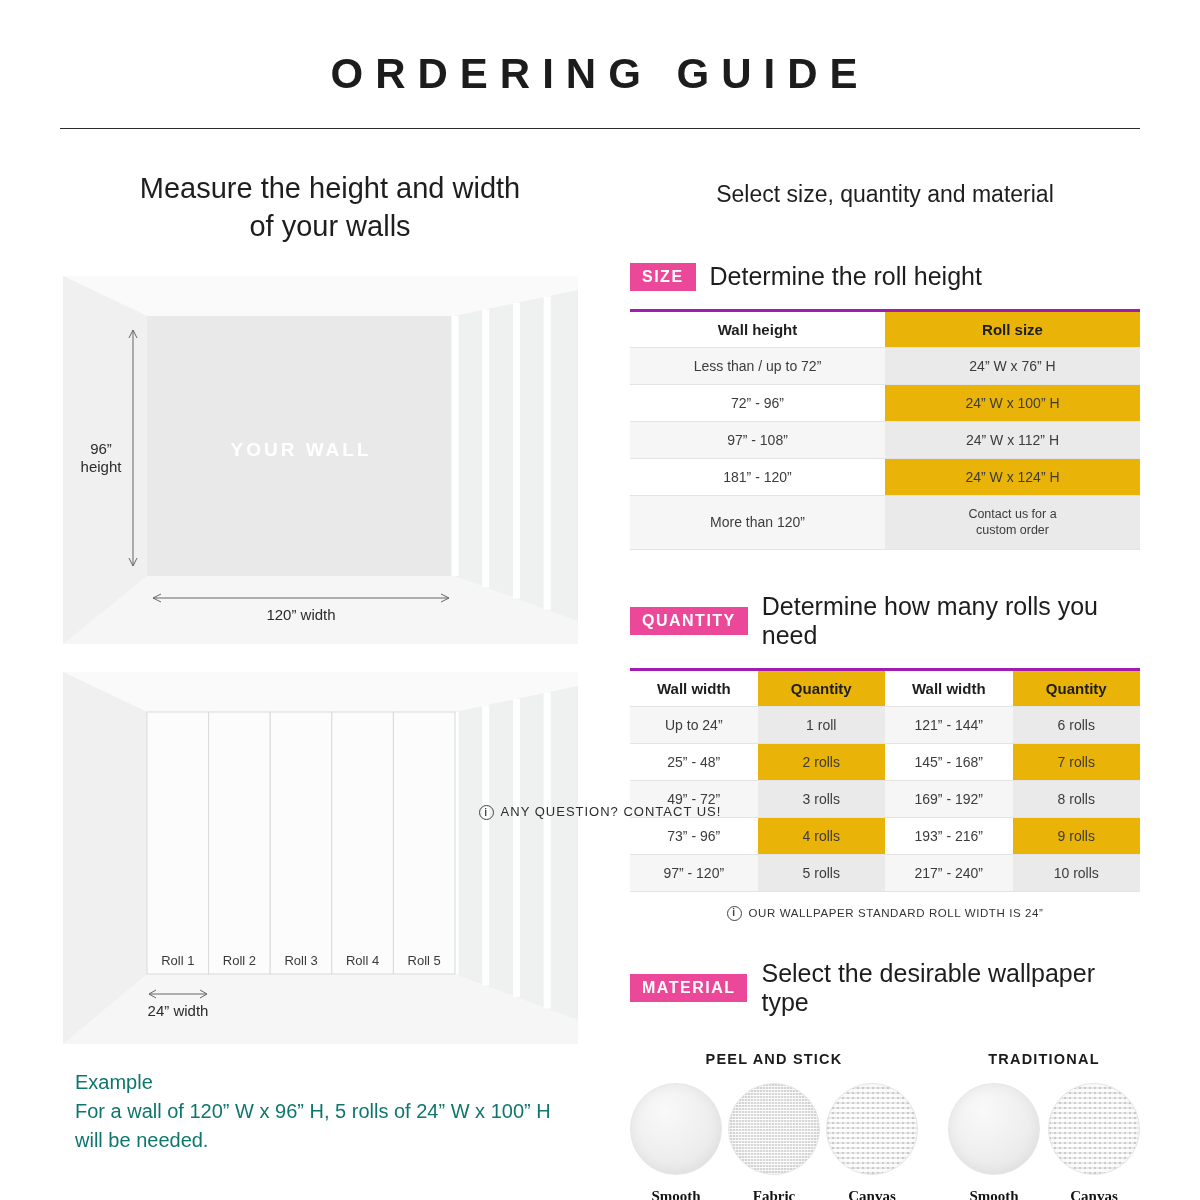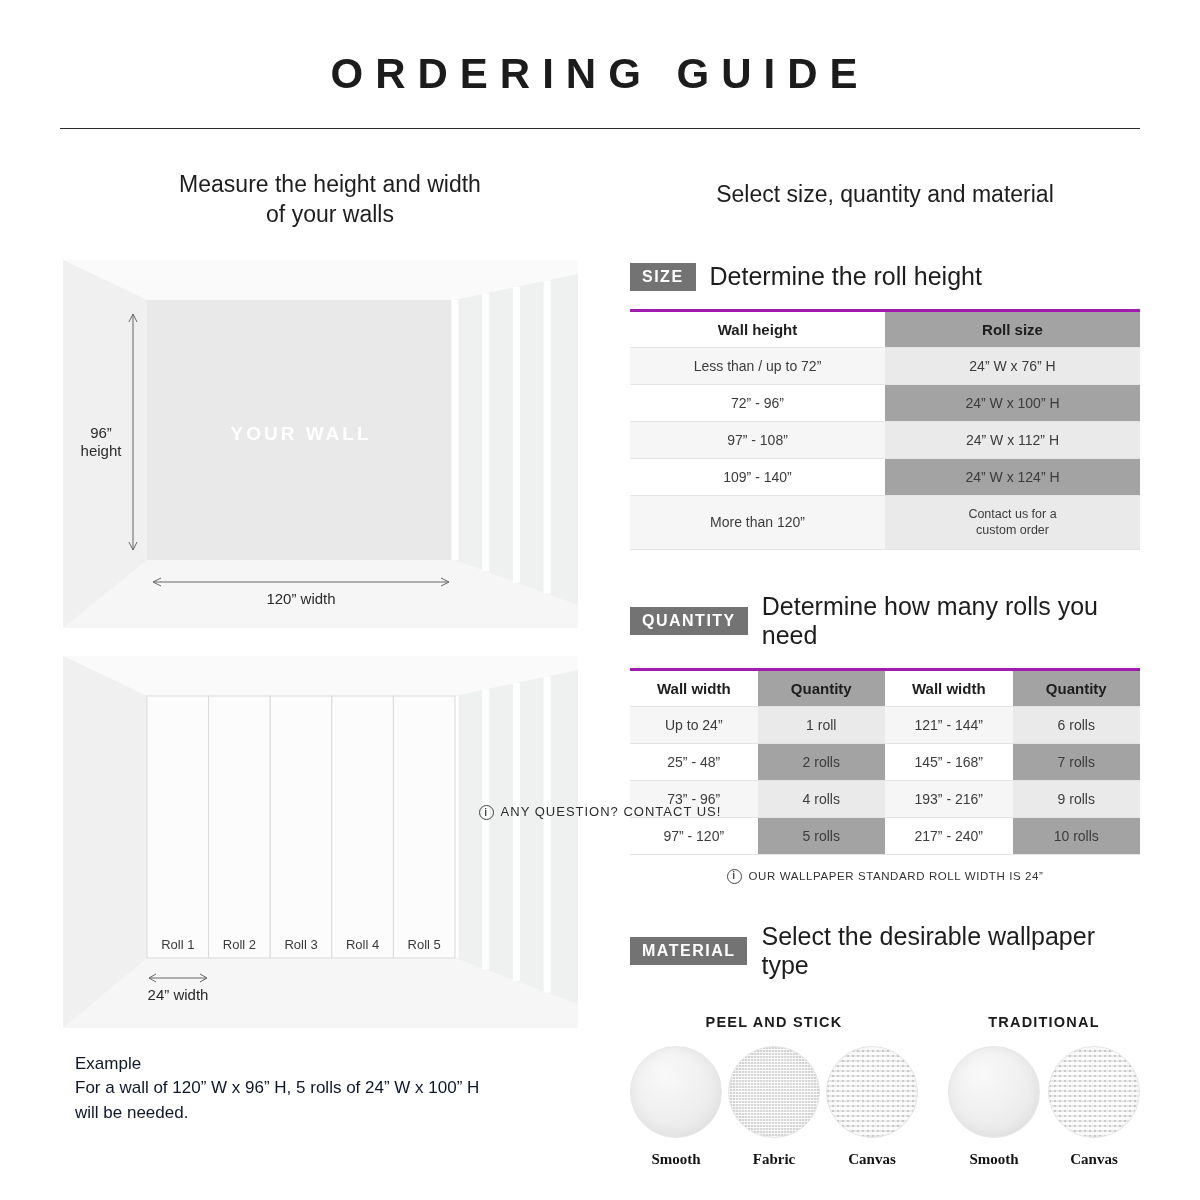--- a/index.html
+++ b/index.html
@@ -15,48 +15,48 @@
     text-align:center; font-size:42px; font-weight:600;
     letter-spacing:12px; color:#1c1c1c; margin:22px 0 30px;
   }
   .title-rule { border:none; border-top:1.5px solid #2b2b2b; margin:0; }
 
   .columns { display:flex; margin-top:40px; }
   .left-col  { width:540px; }
   .right-col { width:510px; margin-left:30px; }
 
   .measure-heading {
-    text-align:center; font-size:23px; font-weight:500;
+    text-align:center; font-size:29px; font-weight:500;
     line-height:1.32; color:#1e1e1e; margin:0;
   }
   .room-svg { display:block; margin:30px 0 0 3px; }
   .room-svg text { font-family:"Liberation Sans", sans-serif; }
 
-  .example { margin:24px 0 0 15px; font-size:17px; line-height:1.45; color:#0f172a; }
+  .example { margin:24px 0 0 15px; font-size:20px; line-height:1.45; color:#0f766e; }
 
   .select-heading {
     text-align:center; font-size:23px; font-weight:500;
     color:#1e1e1e; margin:12px 0 16px;
   }
 
   .section { margin-top:54px; }
   .section.quantity-section { margin-top:42px; }
   .section.material-section { margin-top:38px; }
   .section-header { display:flex; align-items:center; }
   .badge {
-    background:#737373; color:#fff; font-weight:700; font-size:16px;
+    background:#ec4899; color:#fff; font-weight:700; font-size:16px;
     letter-spacing:1.5px; padding:5px 12px; flex:0 0 auto;
   }
   .section-sub { font-size:25px; color:#1d1d1d; margin-left:14px; }
 
   table { width:100%; border-collapse:collapse; margin-top:18px; border-top:3px solid #a21caf; }
   th { font-size:15px; font-weight:700; color:#1d1d1d; padding:9px 6px; text-align:center; }
   td { font-size:14px; color:#3c3c3c; padding:10px 6px; text-align:center; }
   th, td { border-bottom:1px solid #e4e4e4; }
-  .shade { background:#a3a3a3; }
+  .shade { background:#eab308; }
   tbody tr:nth-child(odd) td:not(.shade) { background:#f6f6f6; }
   tbody tr:nth-child(odd) td.shade { background:#eaeaea; }
   .size-table th, .size-table td { width:50%; }
   .qty-table th, .qty-table td { width:25%; }
   .custom-order { display:inline-block; width:130px; font-size:12.5px; line-height:1.3; }
 
   .table-note {
     margin-top:14px; text-align:center; font-size:11.5px;
     letter-spacing:0.6px; color:#333;
   }
@@ -210,21 +210,21 @@
             </tr>
             <tr>
               <td>72” - 96”</td>
               <td class="shade">24” W x 100” H</td>
             </tr>
             <tr>
               <td>97” - 108”</td>
               <td class="shade">24” W x 112” H</td>
             </tr>
             <tr>
-              <td>109” - 140”</td>
+              <td>181” - 120”</td>
               <td class="shade">24” W x 124” H</td>
             </tr>
             <tr>
               <td>More than 120”</td>
               <td class="shade">
                 <span class="custom-order">Contact us for a custom order</span>
               </td>
             </tr>
           </tbody>
         </table>
@@ -249,20 +249,26 @@
               <td>Up to 24”</td>
               <td class="shade">1 roll</td>
               <td>121” - 144”</td>
               <td class="shade">6 rolls</td>
             </tr>
             <tr>
               <td>25” - 48”</td>
               <td class="shade">2 rolls</td>
               <td>145” - 168”</td>
               <td class="shade">7 rolls</td>
+            </tr>
+            <tr>
+              <td>49” - 72”</td>
+              <td class="shade">3 rolls</td>
+              <td>169” - 192”</td>
+              <td class="shade">8 rolls</td>
             </tr>
             <tr>
               <td>73” - 96”</td>
               <td class="shade">4 rolls</td>
               <td>193” - 216”</td>
               <td class="shade">9 rolls</td>
             </tr>
             <tr>
               <td>97” - 120”</td>
               <td class="shade">5 rolls</td>

